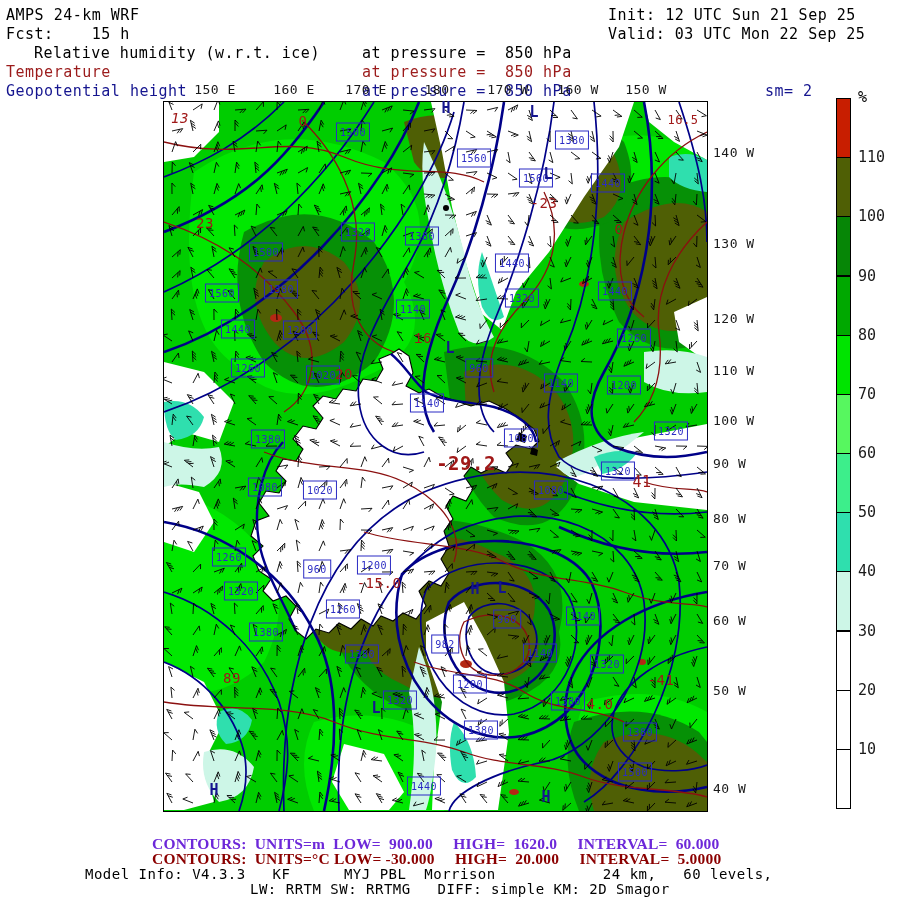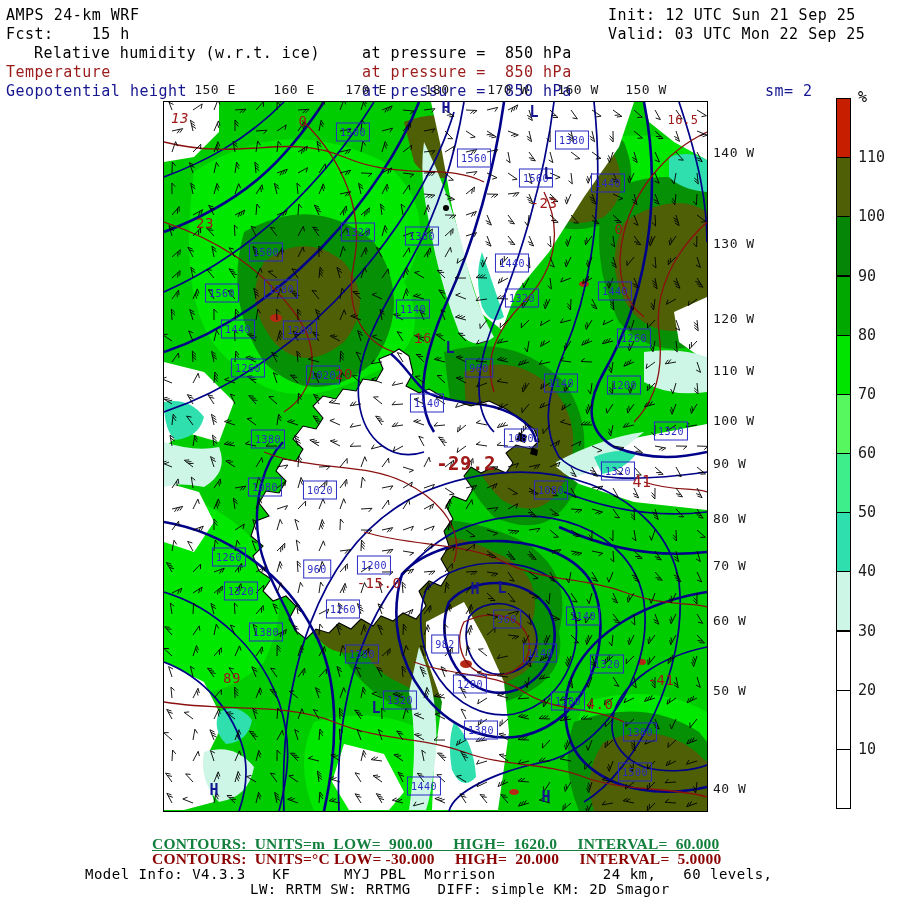--- a/index.html
+++ b/index.html
@@ -1135,16 +1135,16 @@
     <div class="abs axis" style="left: 713px; top: 558px;">70 W</div>
     <div class="abs axis" style="left: 713px; top: 613px;">60 W</div>
     <div class="abs axis" style="left: 713px; top: 683px;">50 W</div>
     <div class="abs axis" style="left: 713px; top: 781px;">40 W</div>
   </div>
 
 <div class="abs" style="left:836px;top:98px;width:80px;height:712px;" id="colorbar">
   <div class="abs" style="left:22px;top:-10px;font-size:15px;">%</div>
 <div class="cbseg" style="top: 0px; height: 60.1667px; background: rgb(200, 30, 0);"></div><div class="cbseg" style="top: 59.1667px; height: 60.1667px; background: rgb(79, 95, 5);"></div><div class="cbseg" style="top: 118.333px; height: 60.1667px; background: rgb(6, 134, 6);"></div><div class="cbseg" style="top: 177.5px; height: 60.1667px; background: rgb(0, 168, 0);"></div><div class="cbseg" style="top: 236.667px; height: 60.1667px; background: rgb(0, 228, 0);"></div><div class="cbseg" style="top: 295.833px; height: 60.1667px; background: rgb(87, 247, 95);"></div><div class="cbseg" style="top: 355px; height: 60.1667px; background: rgb(61, 238, 139);"></div><div class="cbseg" style="top: 414.167px; height: 60.1667px; background: rgb(47, 223, 174);"></div><div class="cbseg" style="top: 473.333px; height: 60.1667px; background: rgb(205, 246, 231);"></div><div class="cbseg" style="top: 532.5px; height: 60.1667px; background: rgb(255, 255, 255);"></div><div class="cbseg" style="top: 591.667px; height: 60.1667px; background: rgb(255, 255, 255);"></div><div class="cbseg" style="top: 650.833px; height: 60.1667px; background: rgb(255, 255, 255);"></div><div class="cbtick" style="top: 59.1667px;">110</div><div class="cbtick" style="top: 118.333px;">100</div><div class="cbtick" style="top: 177.5px;">90</div><div class="cbtick" style="top: 236.667px;">80</div><div class="cbtick" style="top: 295.833px;">70</div><div class="cbtick" style="top: 355px;">60</div><div class="cbtick" style="top: 414.167px;">50</div><div class="cbtick" style="top: 473.333px;">40</div><div class="cbtick" style="top: 532.5px;">30</div><div class="cbtick" style="top: 591.667px;">20</div><div class="cbtick" style="top: 650.833px;">10</div></div>
 
-<div class="abs ftb" style="left:152px;top:835px;color:#15803d;text-decoration:underline;">CONTOURS:  UNITS=m  LOW=  900.00     HIGH=  1620.0     INTERVAL=  60.000</div>
+<div class="abs ftb" style="left:152px;top:835px;color:#6d28d9;">CONTOURS:  UNITS=m  LOW=  900.00     HIGH=  1620.0     INTERVAL=  60.000</div>
 <div class="abs ftb" style="left:152px;top:850px;color:#8b0000;">CONTOURS:  UNITS=°C LOW= -30.000     HIGH=  20.000     INTERVAL=  5.0000</div>
 <div class="abs ftm" style="left:85px;top:866px;">Model Info: V4.3.3   KF      MYJ PBL  Morrison            24 km,   60 levels,</div>
 <div class="abs ftm" style="left:250px;top:881px;">LW: RRTM SW: RRTMG   DIFF: simple KM: 2D Smagor</div>
 
 </body></html>

